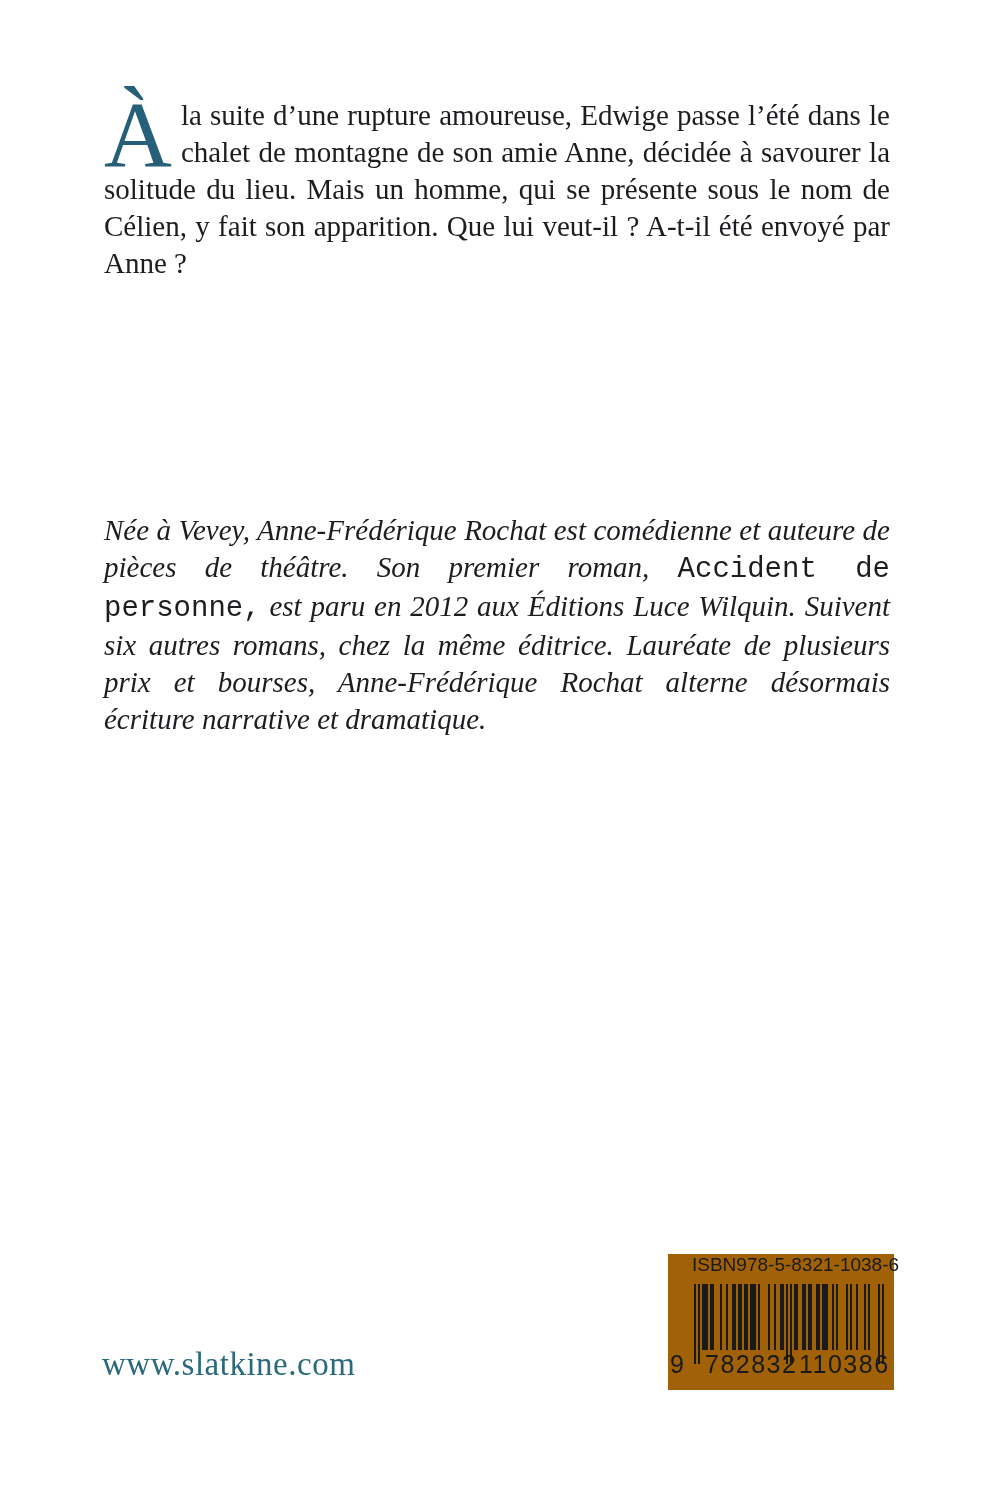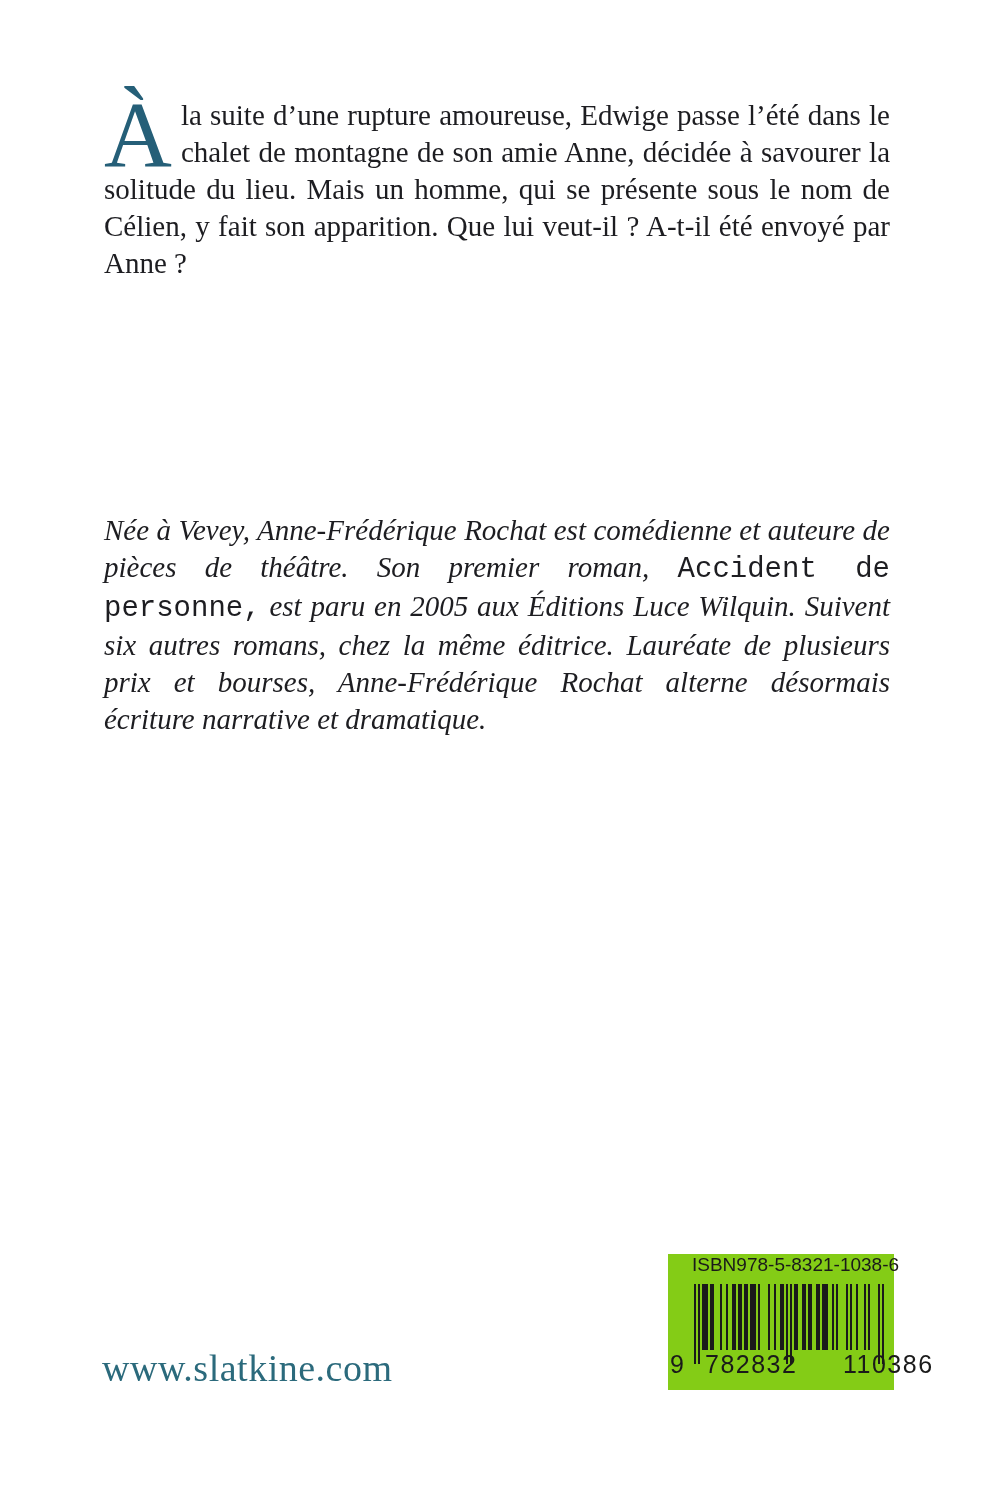--- a/index.html
+++ b/index.html
@@ -48,63 +48,63 @@
     left:104px; top:1262px;
     font-size:21.5px; line-height:31px;
   }
   .credit .italic { font-style:italic; }
   .credit .copyright { font-style:normal; }
 
   
   .website {
     position:absolute;
     left:102px; top:1346px;
-    font-size:38px;
+    font-size:33px;
     color:#2b6a7c;
     letter-spacing:0.5px;
   }
 
   
   .barcode-block {
     position:absolute;
     left:668px; top:1254px;
     width:226px; height:136px;
     font-family:"Liberation Sans", sans-serif;
     color:#1a1a1a;
-    background:#84cc16;
+    background:#a16207;
   }
   .isbn-label {
     position:absolute;
     left:24px; top:0; width:192px;
     display:flex; justify-content:space-between;
     font-size:19px;
     white-space:nowrap;
   }
   .barcode-svg { position:absolute; left:26px; top:30px; }
   .barcode-digits {
     position:absolute; top:96px; left:0; width:226px;
     font-size:25px;
   }
   .d-first { position:absolute; left:2px; }
   .d-left  { position:absolute; left:37px;  letter-spacing:1.5px; }
-  .d-right { position:absolute; left:131px; letter-spacing:1.5px;margin-left:44px; }
+  .d-right { position:absolute; left:131px; letter-spacing:1.5px; }
 </style>
 </head>
 <body>
 
 <div class="page">
 
   <div class="synopsis">
     <p>
       <span class="dropcap">À</span><span>la suite d’une rupture amoureuse, Edwige passe l’été dans le chalet de montagne de son amie Anne, décidée à savourer la solitude du lieu. Mais un homme, qui se présente sous le nom de Célien, y fait son apparition. Que lui veut-il ? A-t-il été envoyé par Anne ?</span>
     </p>
   </div>
 
   <p class="bio">
-    <span>Née à Vevey, Anne-Frédérique Rochat est comédienne et auteure de pièces de théâtre. Son premier roman, </span><span class="roman">Accident de personne,</span><span> est paru en 2005 aux Éditions Luce Wilquin. Suivent six autres romans, chez la même éditrice. Lauréate de plusieurs prix et bourses, Anne-Frédérique Rochat alterne désormais écriture narrative et dramatique.</span>
+    <span>Née à Vevey, Anne-Frédérique Rochat est comédienne et auteure de pièces de théâtre. Son premier roman, </span><span class="roman">Accident de personne,</span><span> est paru en 2012 aux Éditions Luce Wilquin. Suivent six autres romans, chez la même éditrice. Lauréate de plusieurs prix et bourses, Anne-Frédérique Rochat alterne désormais écriture narrative et dramatique.</span>
   </p>
 
 
   <div class="website">www.slatkine.com</div>
 
   <div class="barcode-block">
     <div class="isbn-label">
       <span>ISBN</span>
       <span>978-5-8321-1038-6</span>
     </div>

